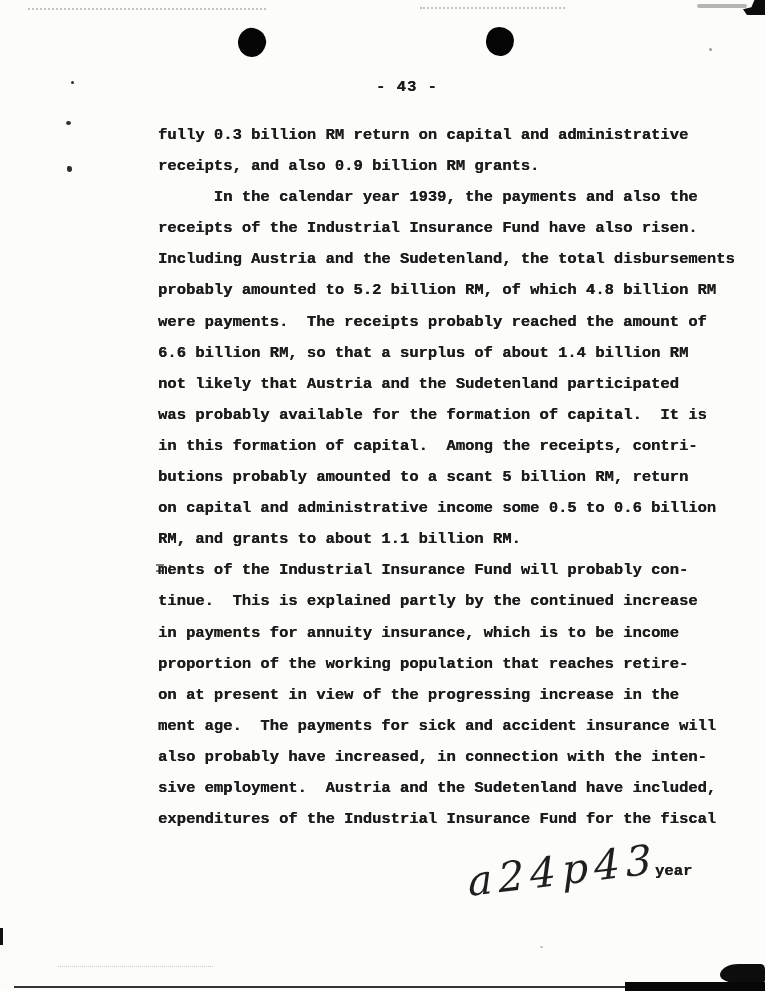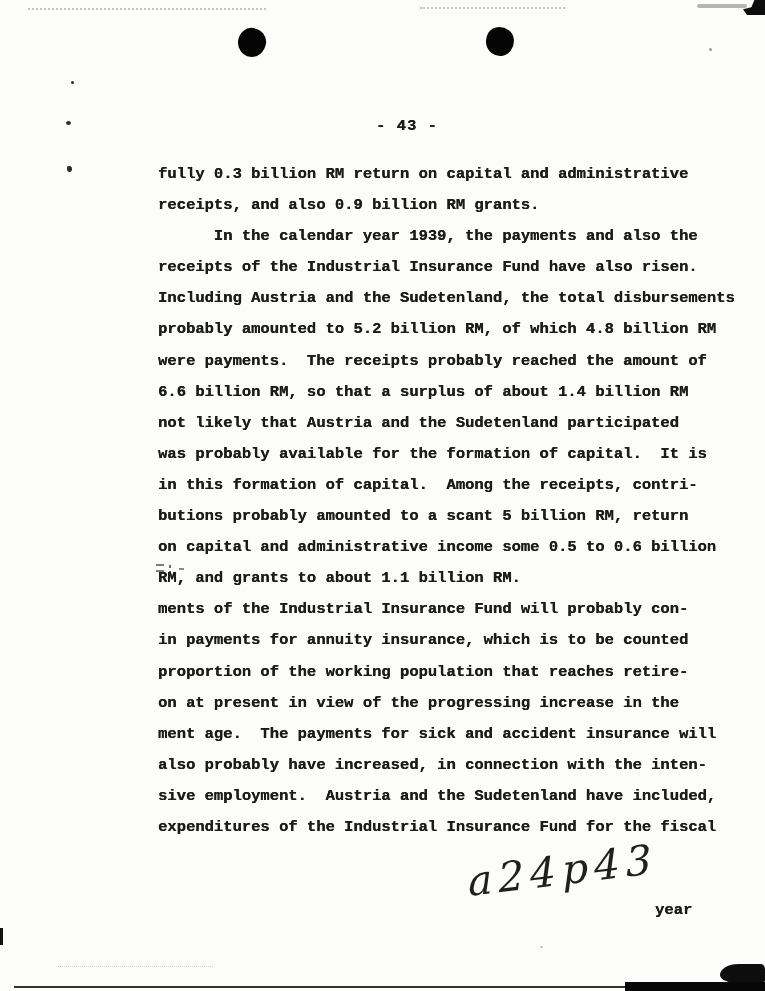--- a/index.html
+++ b/index.html
@@ -10,21 +10,20 @@
     overflow:hidden;
     font-family:"Liberation Mono","DejaVu Sans Mono",monospace;
     color:#1c1c1c;
   }
   
   .typed{
     font-family:"Liberation Mono","DejaVu Sans Mono",monospace;
     font-weight:700;
     color:#1c1c1c;
     text-shadow:0.3px 0 0 currentColor;
-    margin-top:39px;
   }
   .page-header{
     position:absolute;left:376px;top:78px;
     font-size:15.5px;letter-spacing:1px;
     white-space:pre;
   }
   .body-text{
     position:absolute;left:158px;top:120px;
     font-size:15.5px;line-height:31.1px;
   }
@@ -105,21 +104,22 @@
     <div class="tline">probably amounted to 5.2 billion RM, of which 4.8 billion RM</div>
     <div class="tline">were payments.  The receipts probably reached the amount of</div>
     <div class="tline">6.6 billion RM, so that a surplus of about 1.4 billion RM</div>
     <div class="tline">not likely that Austria and the Sudetenland participated</div>
     <div class="tline">was probably available for the formation of capital.  It is</div>
     <div class="tline">in this formation of capital.  Among the receipts, contri-</div>
     <div class="tline">butions probably amounted to a scant 5 billion RM, return</div>
     <div class="tline">on capital and administrative income some 0.5 to 0.6 billion</div>
     <div class="tline">RM, and grants to about 1.1 billion RM.</div>
     <div class="tline">ments of the Industrial Insurance Fund will probably con-</div>
-    <div class="tline">in payments for annuity insurance, which is to be counted</div>
+    <div class="tline">tinue.  This is explained partly by the continued increase</div>
+    <div class="tline">in payments for annuity insurance, which is to be income</div>
     <div class="tline">proportion of the working population that reaches retire-</div>
     <div class="tline">on at present in view of the progressing increase in the</div>
     <div class="tline">ment age.  The payments for sick and accident insurance will</div>
     <div class="tline">also probably have increased, in connection with the inten-</div>
     <div class="tline">sive employment.  Austria and the Sudetenland have included,</div>
     <div class="tline">expenditures of the Industrial Insurance Fund for the fiscal</div>
   </div>
 
   <div class="typed carryover">year</div>
 

